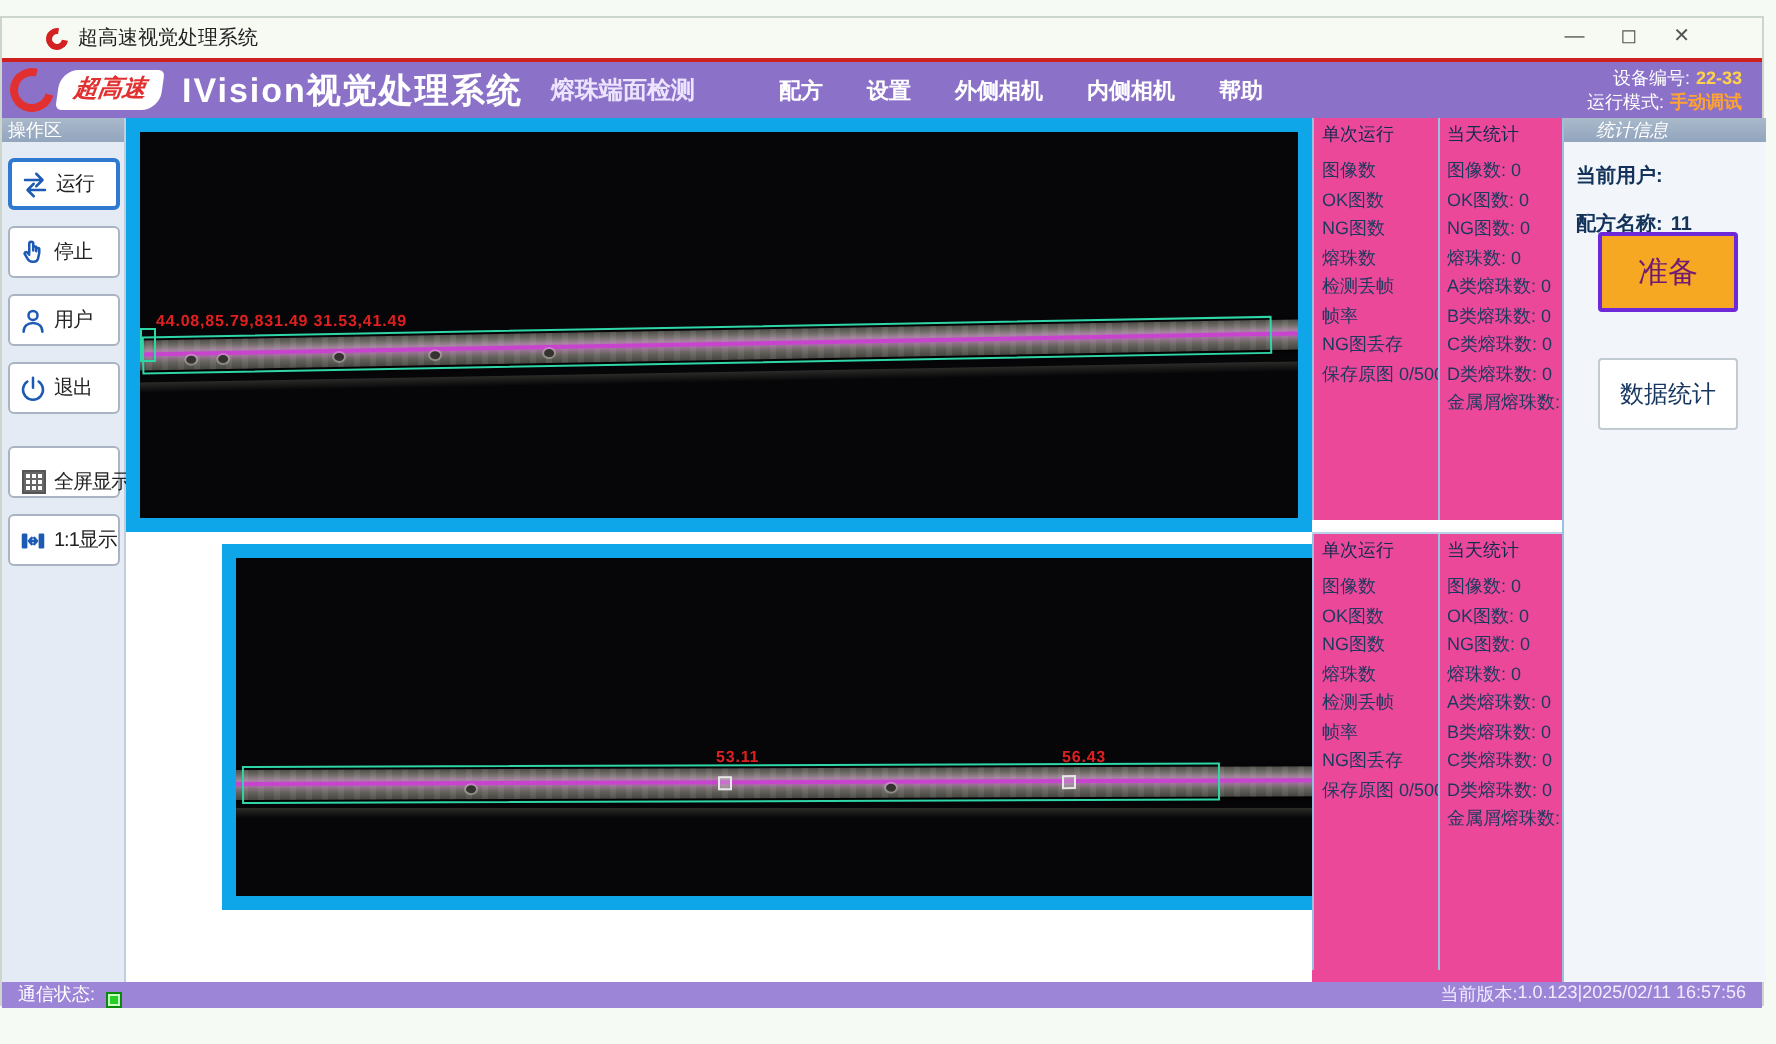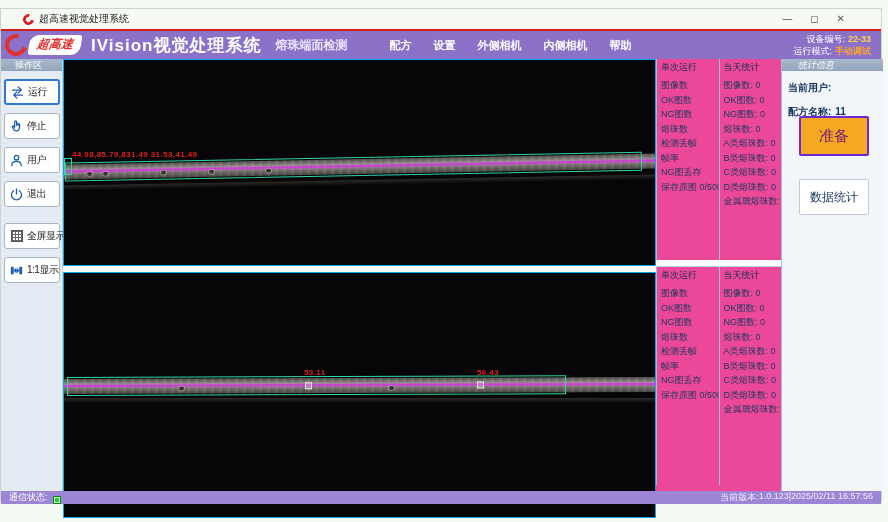--- a/index.html
+++ b/index.html
@@ -26,35 +26,35 @@
   .device-info { margin-left:auto; padding-right:10px; text-align:right; font-size:9px; line-height:12px; white-space:nowrap; }
   .device-info .lbl { color:#fff; }
   .device-info .val-yellow { color:#ffd24a; font-weight:bold; margin-left:3px; }
   .device-info .val-orange { color:#ffa232; font-weight:bold; margin-left:3px;text-align:right; }
 
   
   .main { position:absolute; left:0; top:50px; width:100%; height:432px; background:#fff; }
 
   
   .sidebar { position:absolute; left:0; top:0; width:62px; height:432px; background:#e4ebf4; border-right:1px solid #c2cedd; }
-  .sidebar-cap { height:12px; background:linear-gradient(#aab9cb,#92a5bd); color:#fff; font-size:9px; line-height:12px; padding-left:14px; }
+  .sidebar-cap { height:12px; background:linear-gradient(#aab9cb,#92a5bd); color:#fff; font-size:9px; line-height:12px; padding-left:3px; }
   .side-btn { margin:8px 3px 0; height:26px; background:#fff; border:1px solid #a9b3c1; border-radius:3px; display:flex; align-items:center; gap:3px; padding:0 2px 0 4px; font-size:10px; color:#222; cursor:default; width:56px; }
   .side-btn.active { border:2px solid #2f7ad0; }
   .side-btn .ic { flex:none; width:15px; height:15px; display:flex; align-items:center; justify-content:center; }
   .side-btn svg { stroke:#1d5ab4; fill:none; stroke-width:2; stroke-linecap:round; stroke-linejoin:round; }
   .side-btn .grid-ic { width:12px; height:12px; border:1px solid #555;
       background-image:repeating-linear-gradient(0deg,#666 0 1px,transparent 1px 3px),repeating-linear-gradient(90deg,#666 0 1px,transparent 1px 3px); }
-  .gap-lg { margin-top:16px; }
+  .gap-lg { margin-top:16px;align-items:flex-end; }
   .side-btn .lab { white-space:nowrap; letter-spacing:-0.5px; }
 
   
   .viewstack { position:absolute; left:62px; top:0; width:593px; height:432px; background:#fff; }
-  .viewport { position:absolute; left:0; width:593px; background:#060608; border:1px solid #0ea5e9; overflow:hidden; }
+  .viewport { position:absolute; left:0; width:593px; background:#060608; border:7px solid #0ea5e9; overflow:hidden; }
   .viewport.top { top:0; height:207px; }
-  .viewport.bottom { top:213px; height:246px; }
+  .viewport.bottom { top:213px; height:183px;margin-left:48px; }
 
   .strip { position:absolute; left:-5px; right:-5px; height:15px;
       background:linear-gradient(180deg,#4e4c48,#8f8d85 35%,#716f67 65%,#454440);
       box-shadow:0 1px 2px rgba(0,0,0,.8); }
   .strip .texture { position:absolute; inset:0; background:repeating-linear-gradient(90deg,rgba(255,255,255,.07) 0 3px,transparent 3px 8px); }
   .strip.t1 { top:99px; transform:rotate(-1.05deg); }
   .strip.t2 { top:105px; transform:rotate(-0.2deg); }
   .bead-line { position:absolute; left:0; right:0; top:6px; height:2px; background:#c843ce; box-shadow:0 0 3px #d763dd; }
   .roi { position:absolute; top:-2px; bottom:-2px; border:1px solid #2fd6a8; }
   .roi.r1 { left:6px; width:96%; }

